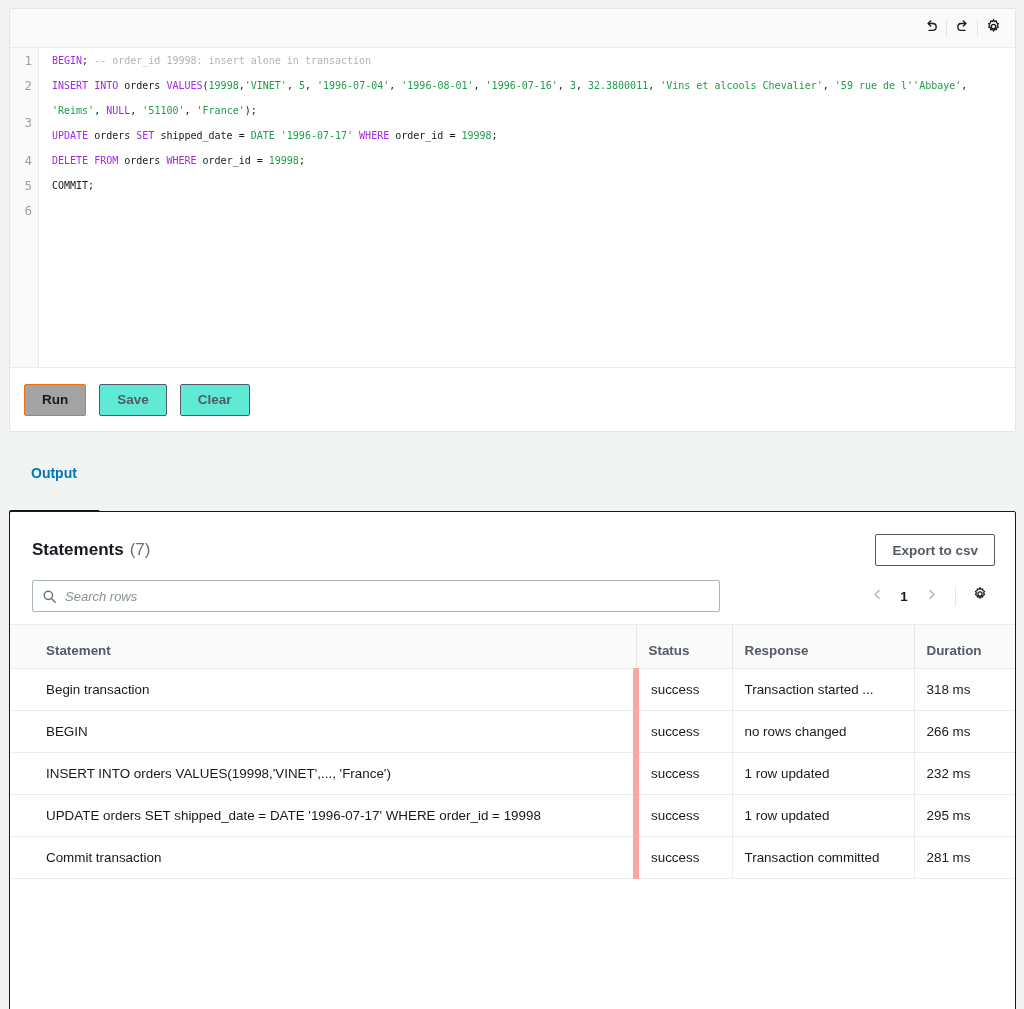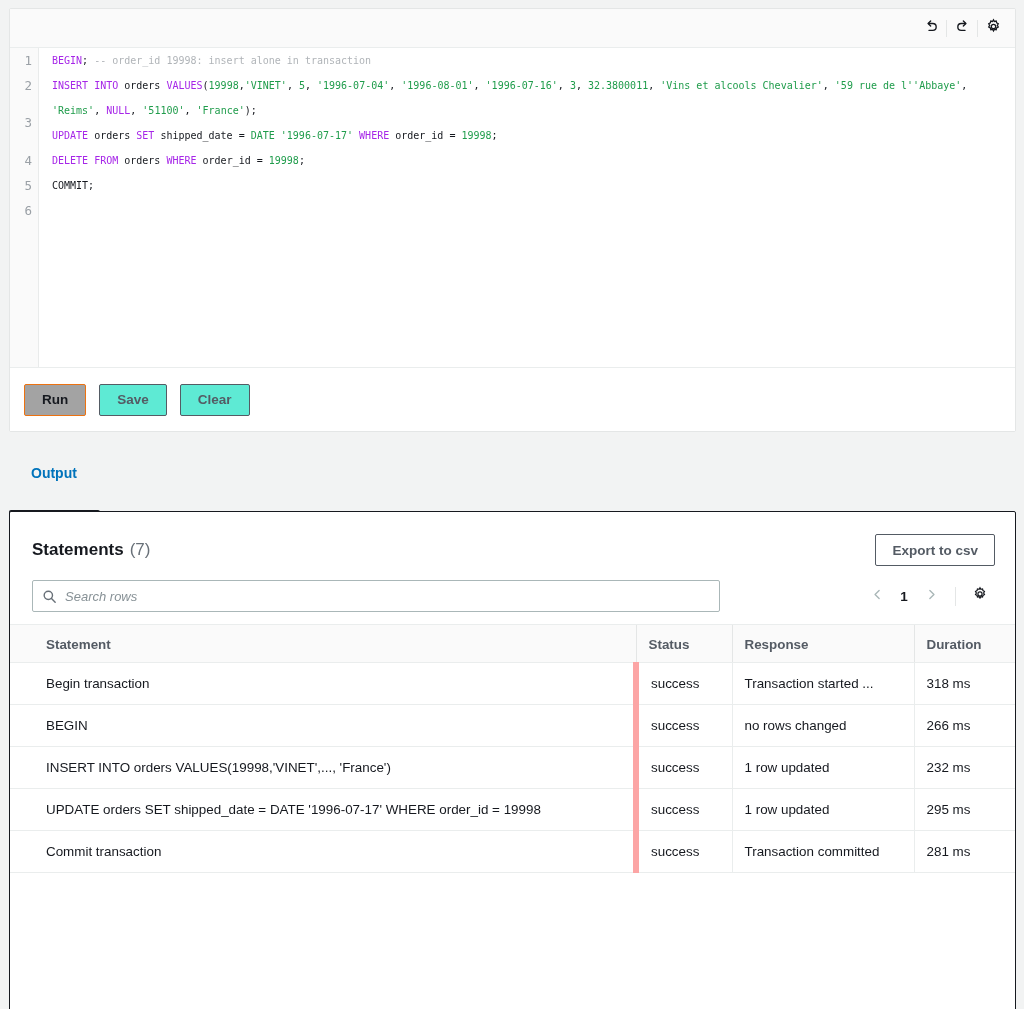--- a/index.html
+++ b/index.html
@@ -239,21 +239,21 @@
   table.rows {
     width: 100%;
     border-collapse: collapse;
     table-layout: fixed;
   }
   table.rows th {
     font-size: 13.4px;
     font-weight: bold;
     color: #545b64;
     text-align: left;
-    padding: 12px 10px 10px 0;
+    padding: 18px 10px 10px 0;
     border-bottom: 1px solid #eaeded;
     border-top: 1px solid #eaeded;
     background: #fafafa;
     vertical-align: middle;
   }
   table.rows td {
     font-size: 13.4px;
     color: #16191f;
     padding: 13px 10px 13px 0;
     border-bottom: 1px solid #eaeded;

